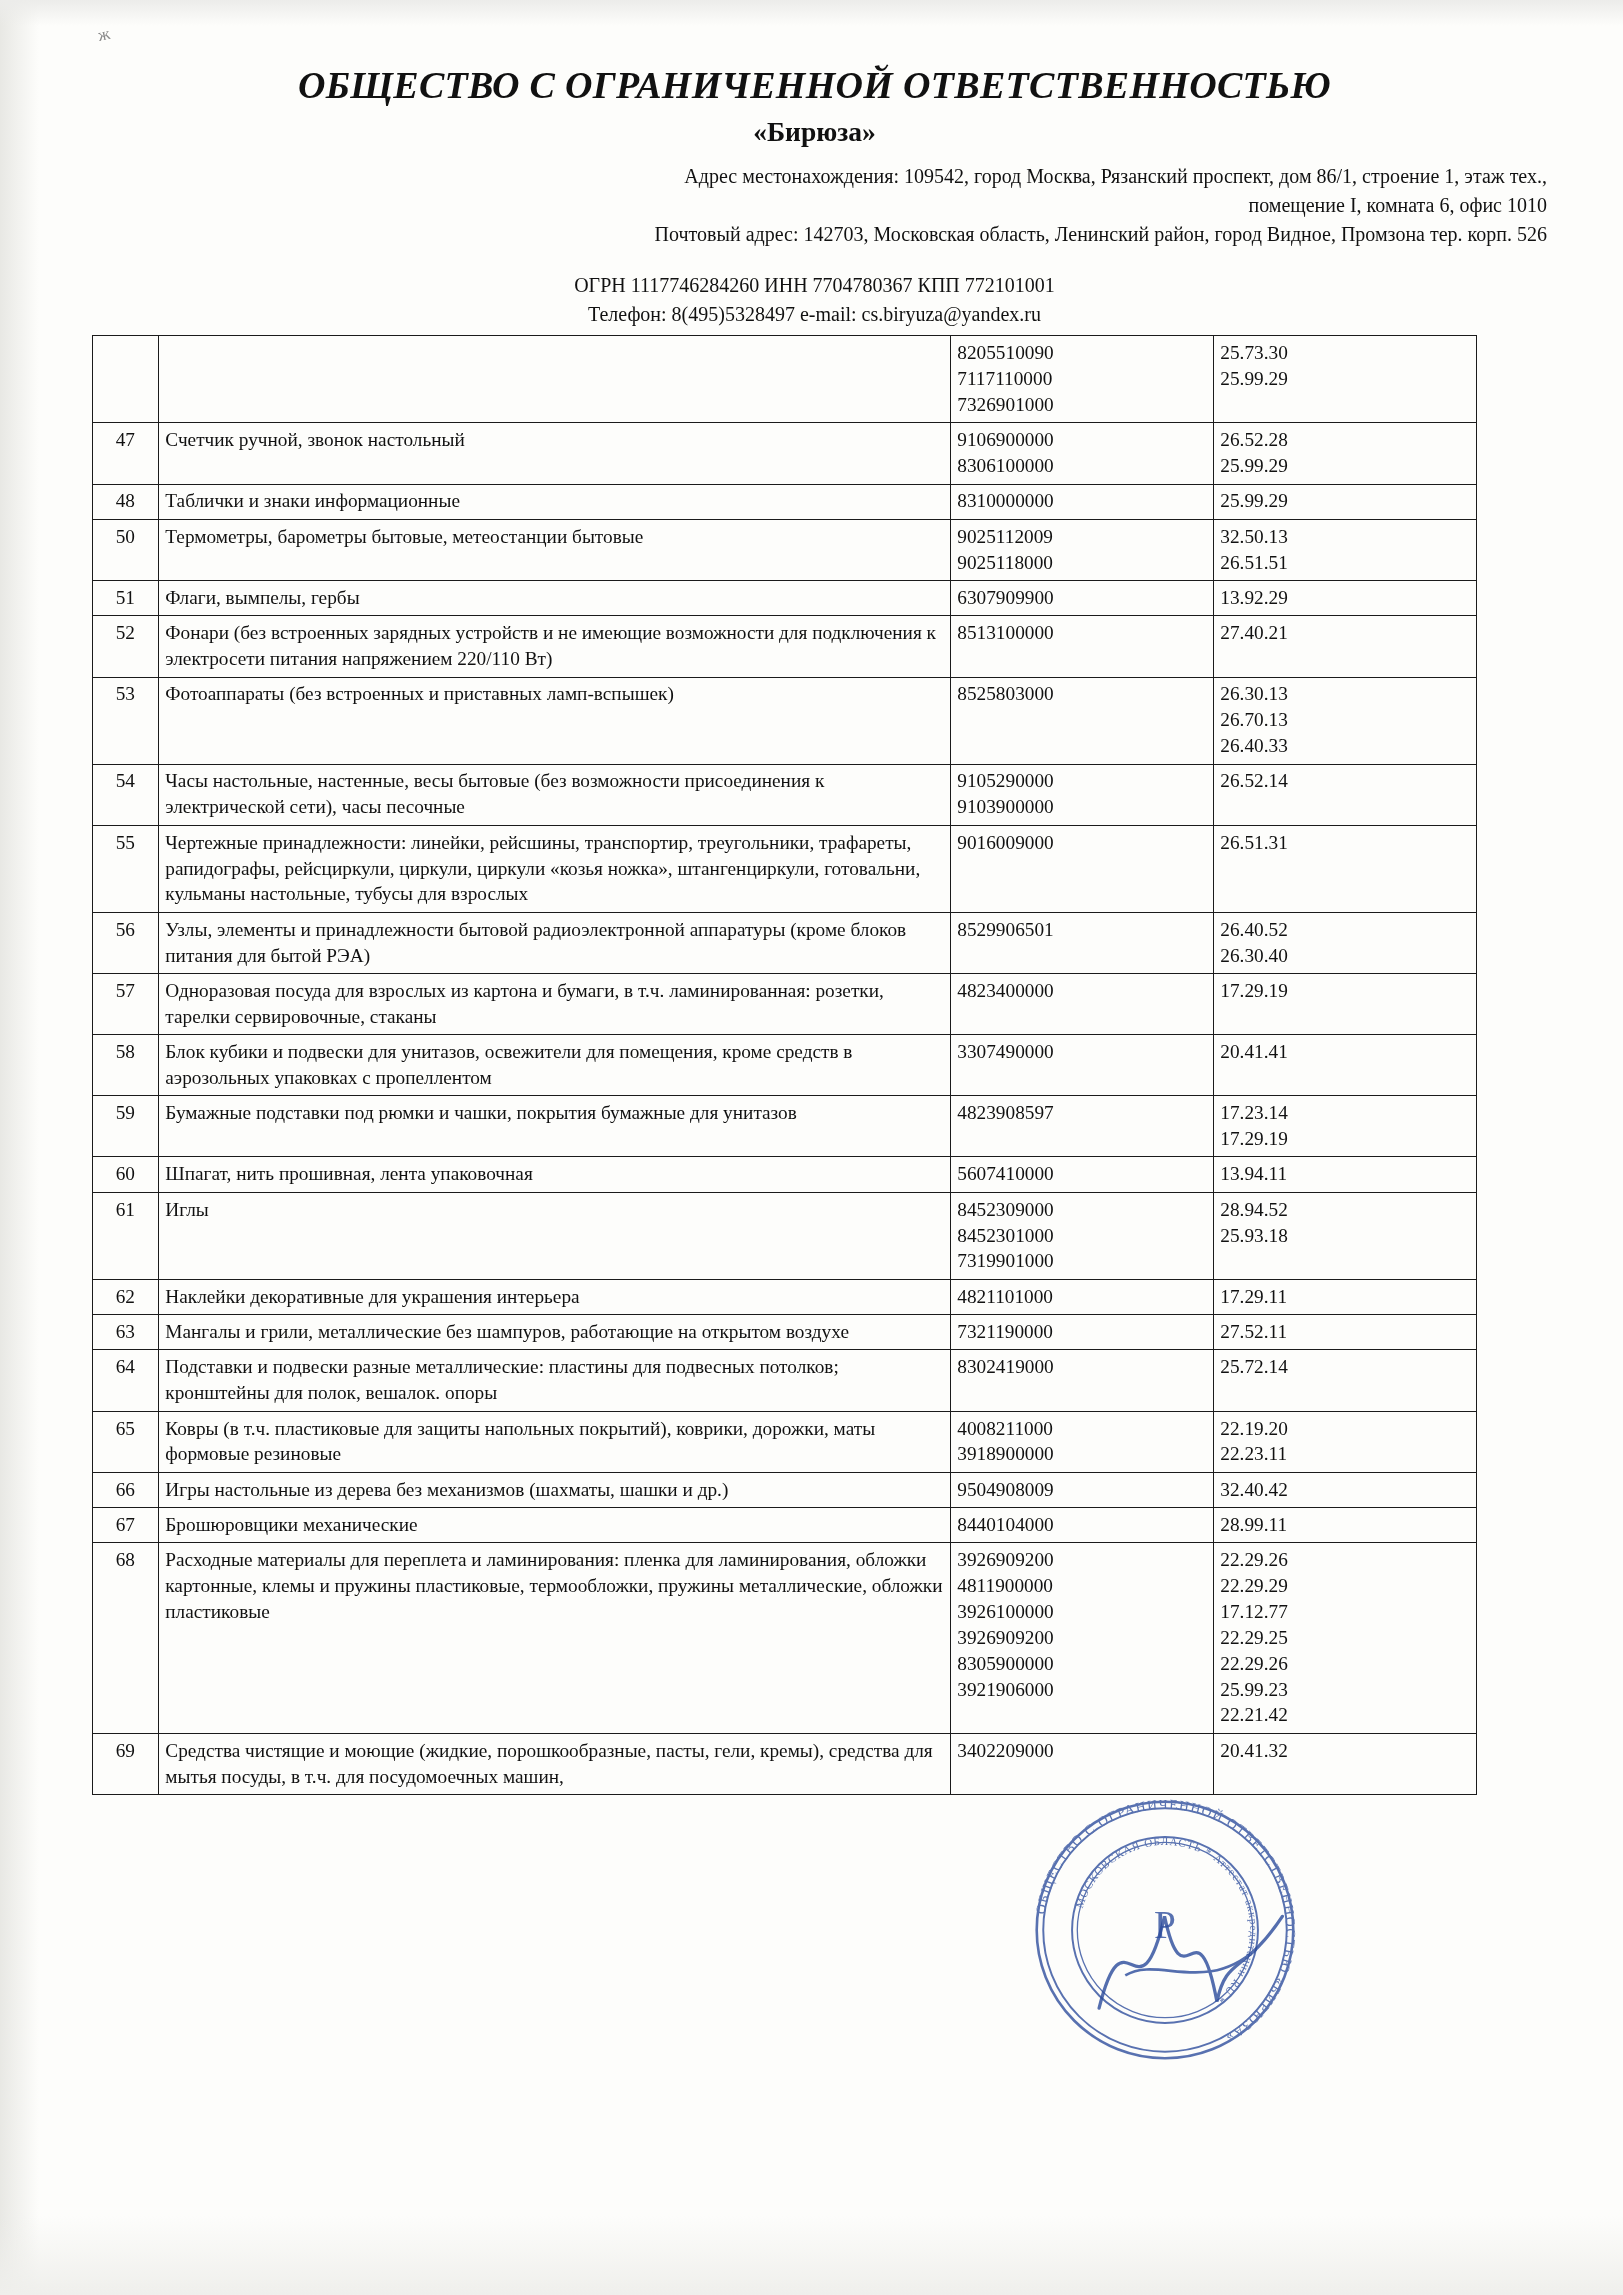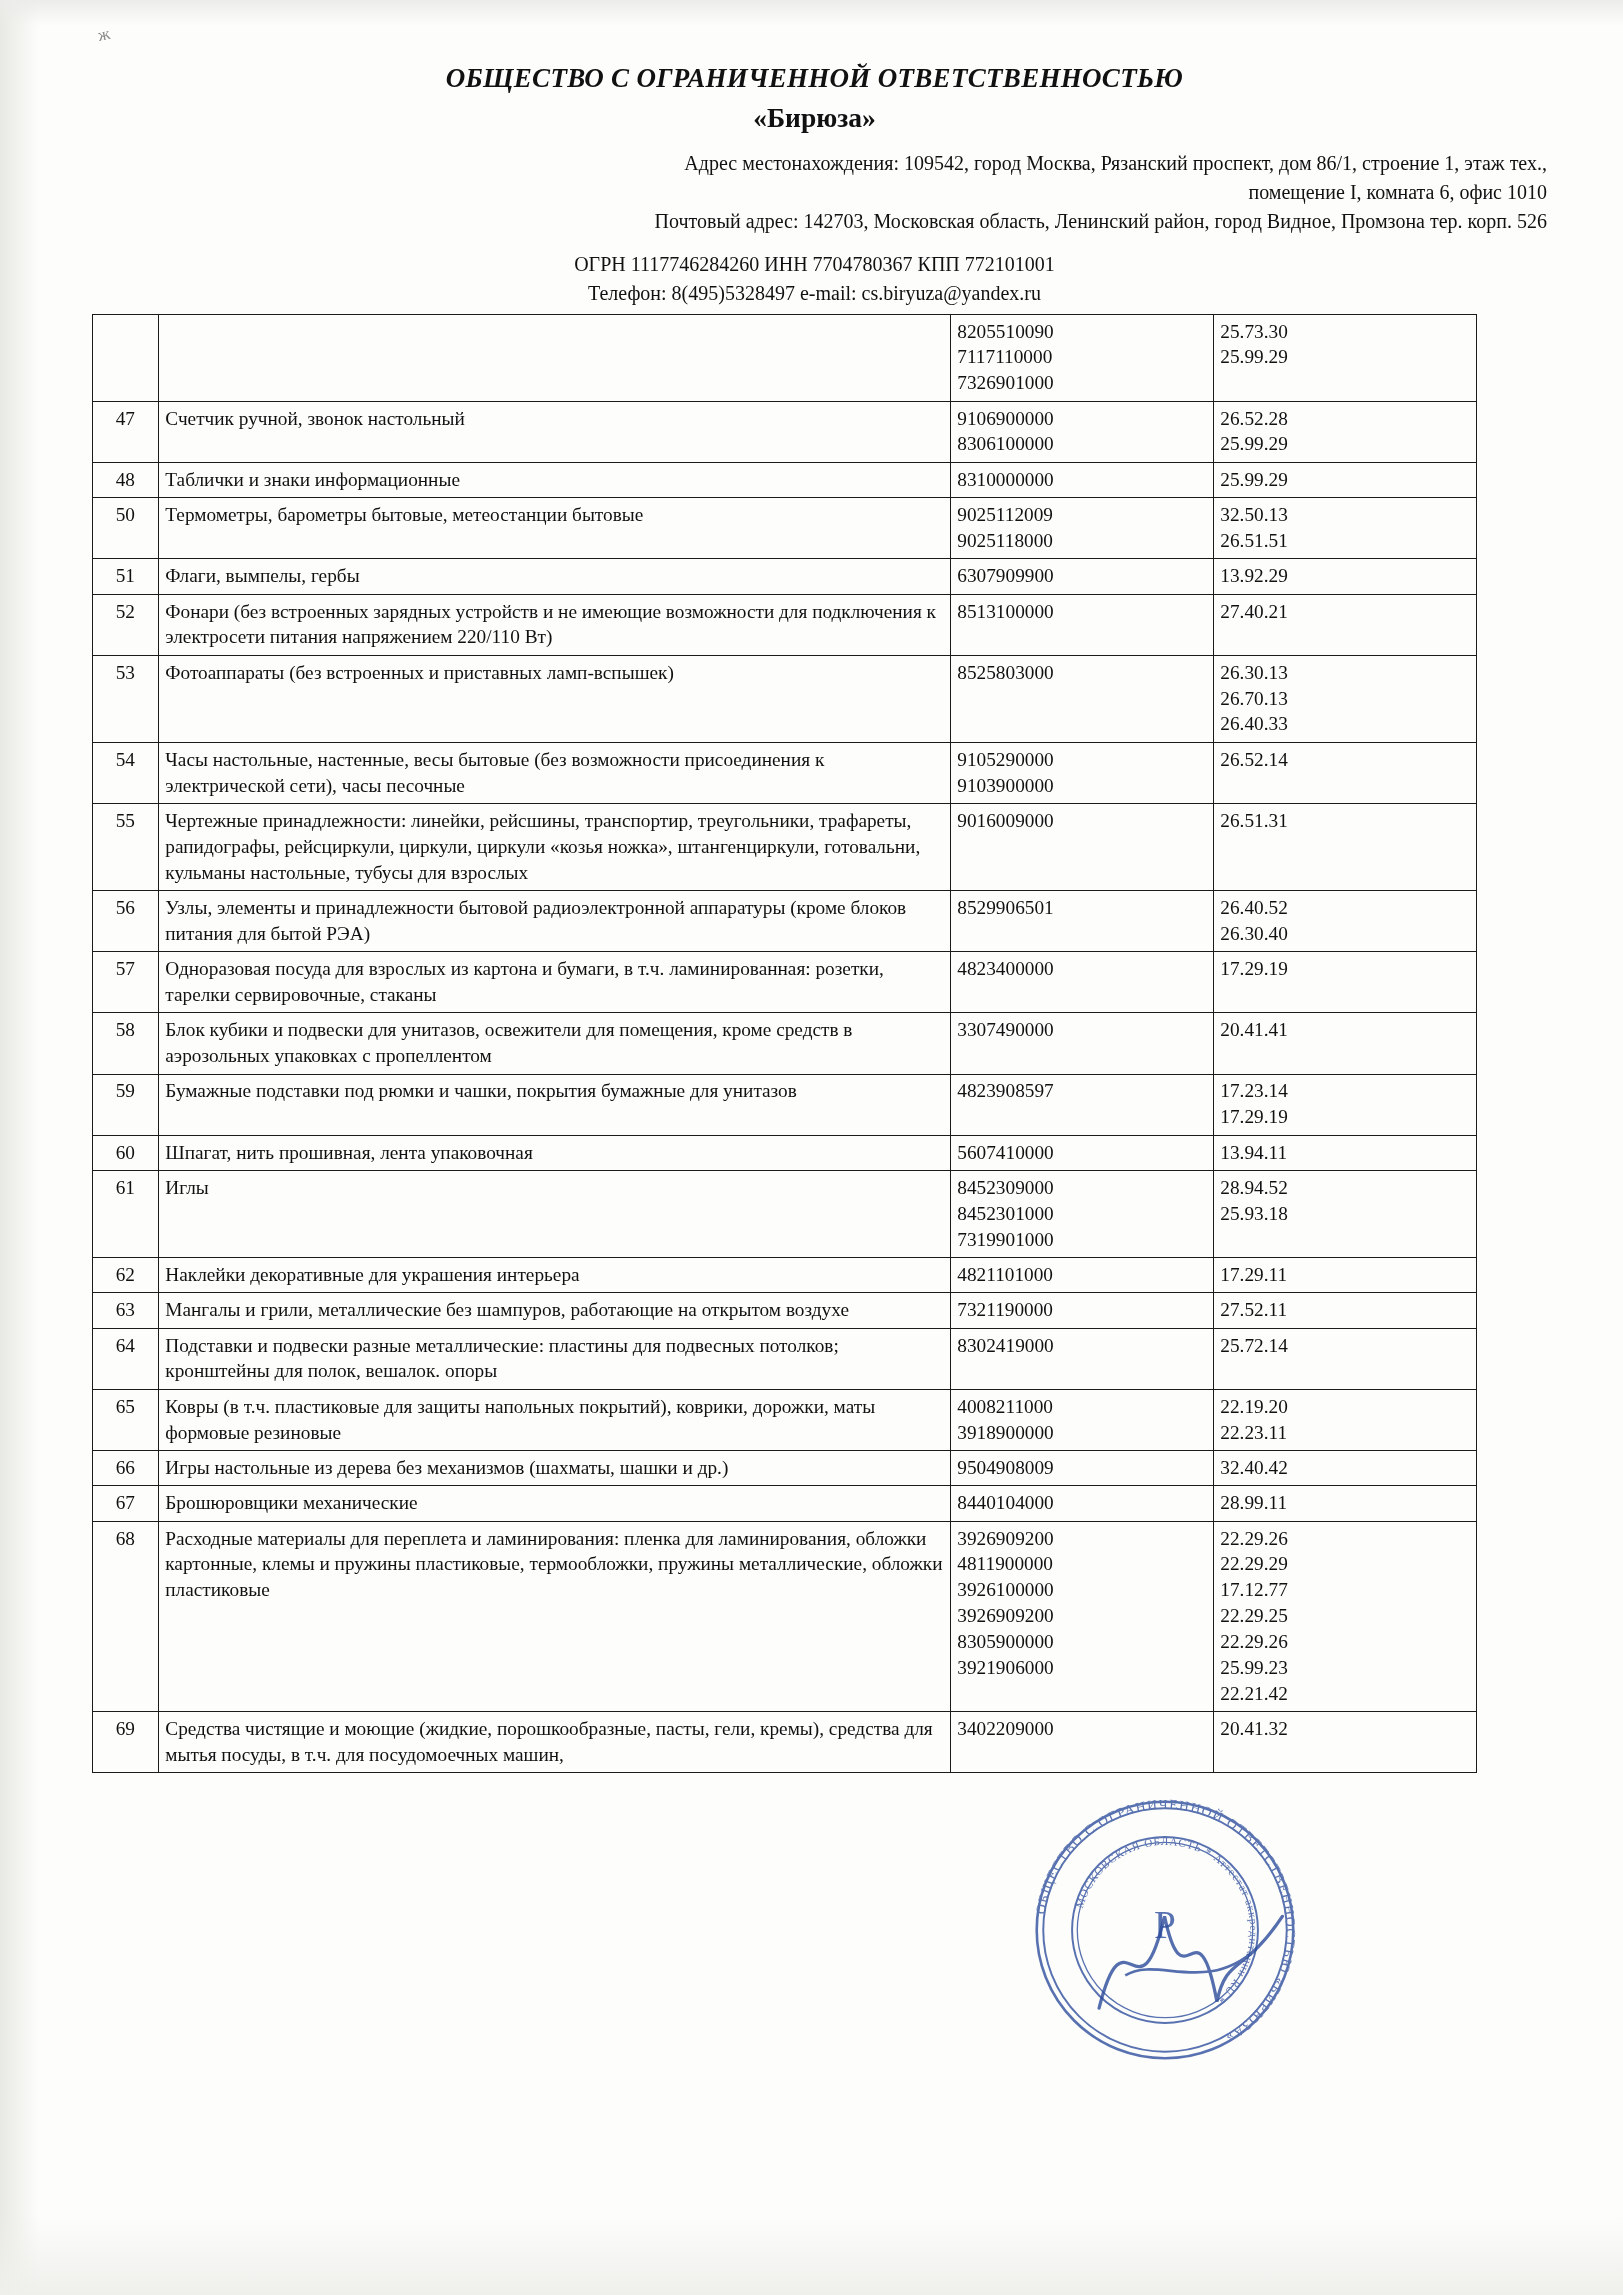--- a/index.html
+++ b/index.html
@@ -46,39 +46,39 @@
     position: absolute;
     left: 82px;
     top: 62px;
     width: 1465px;
   }
 
   .org-title {
     text-align: center;
     font-weight: bold;
     font-style: italic;
-    font-size: 27px;
+    font-size: 38px;
     letter-spacing: 0.3px;
     line-height: 1.25;
   }
   .org-name {
     text-align: center;
     font-weight: bold;
     font-size: 27.5px;
     margin-top: 6.5px;
   }
   .addr-block {
     margin-top: 14.4px;
     text-align: right;
     font-size: 20px;
     line-height: 1.45;
   }
   .addr-line { display: block; }
   .reg-block {
-    margin-top: 14px;
+    margin-top: 22px;
     text-align: center;
     font-size: 20px;
     line-height: 1.45;
   }
 
   table.main {
     margin-top: 6px;
     border-collapse: collapse;
     width: 1380px;
     margin-left: 9.8px;

